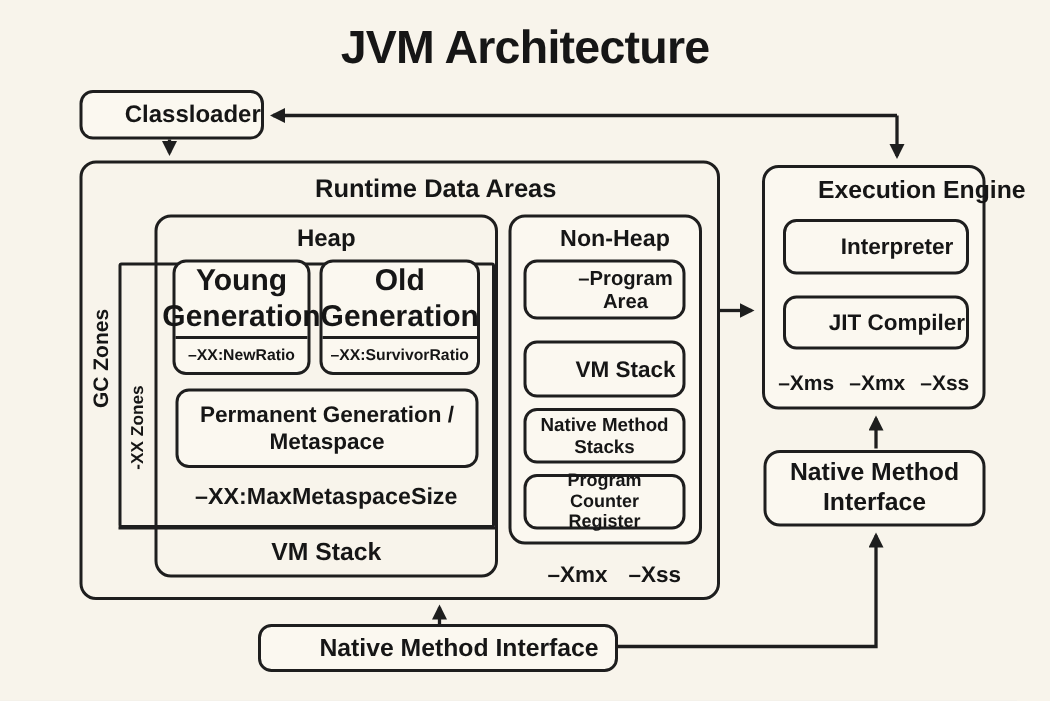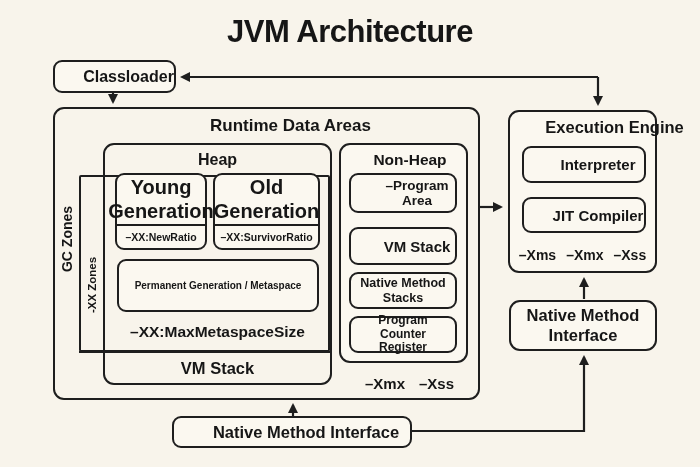--- a/index.html
+++ b/index.html
@@ -60,21 +60,21 @@
   <div class="box gen-box" style="left:115px;top:173px;width:92px;height:77px;z-index:3;">
     <div class="gen-top">Young Generation</div>
     <div class="gen-flag">–XX:NewRatio</div>
   </div>
 
   <div class="box gen-box" style="left:213px;top:173px;width:107px;height:77px;z-index:3;">
     <div class="gen-top">Old Generation</div>
     <div class="gen-flag">–XX:SurvivorRatio</div>
   </div>
 
-  <div class="box center-flex" style="left:117px;top:259px;width:202px;height:53px;z-index:3;font-weight:bold;font-size:10px;line-height:1.2;padding:0 6px;">
+  <div class="box center-flex" style="left:117px;top:259px;width:202px;height:53px;z-index:3;font-weight:bold;font-size:15px;line-height:1.2;padding:0 6px;">
     <span>Permanent Generation / Metaspace</span>
   </div>
 
   <div class="lbl" style="left:103px;top:323px;width:229px;font-size:15.5px;z-index:3;">–XX:MaxMetaspaceSize</div>
 
   <div style="position:absolute;left:79px;top:351px;width:253px;height:2px;background:var(--line);z-index:3;"></div>
   <div class="lbl" style="left:103px;top:359px;width:229px;font-size:16.5px;z-index:3;">VM Stack</div>
 
   <div class="box lg" style="left:339px;top:143px;width:129px;height:220px;z-index:2;"></div>
   <div class="lbl" style="left:339px;top:151px;width:142px;font-size:15.5px;z-index:3;">Non-Heap</div>

